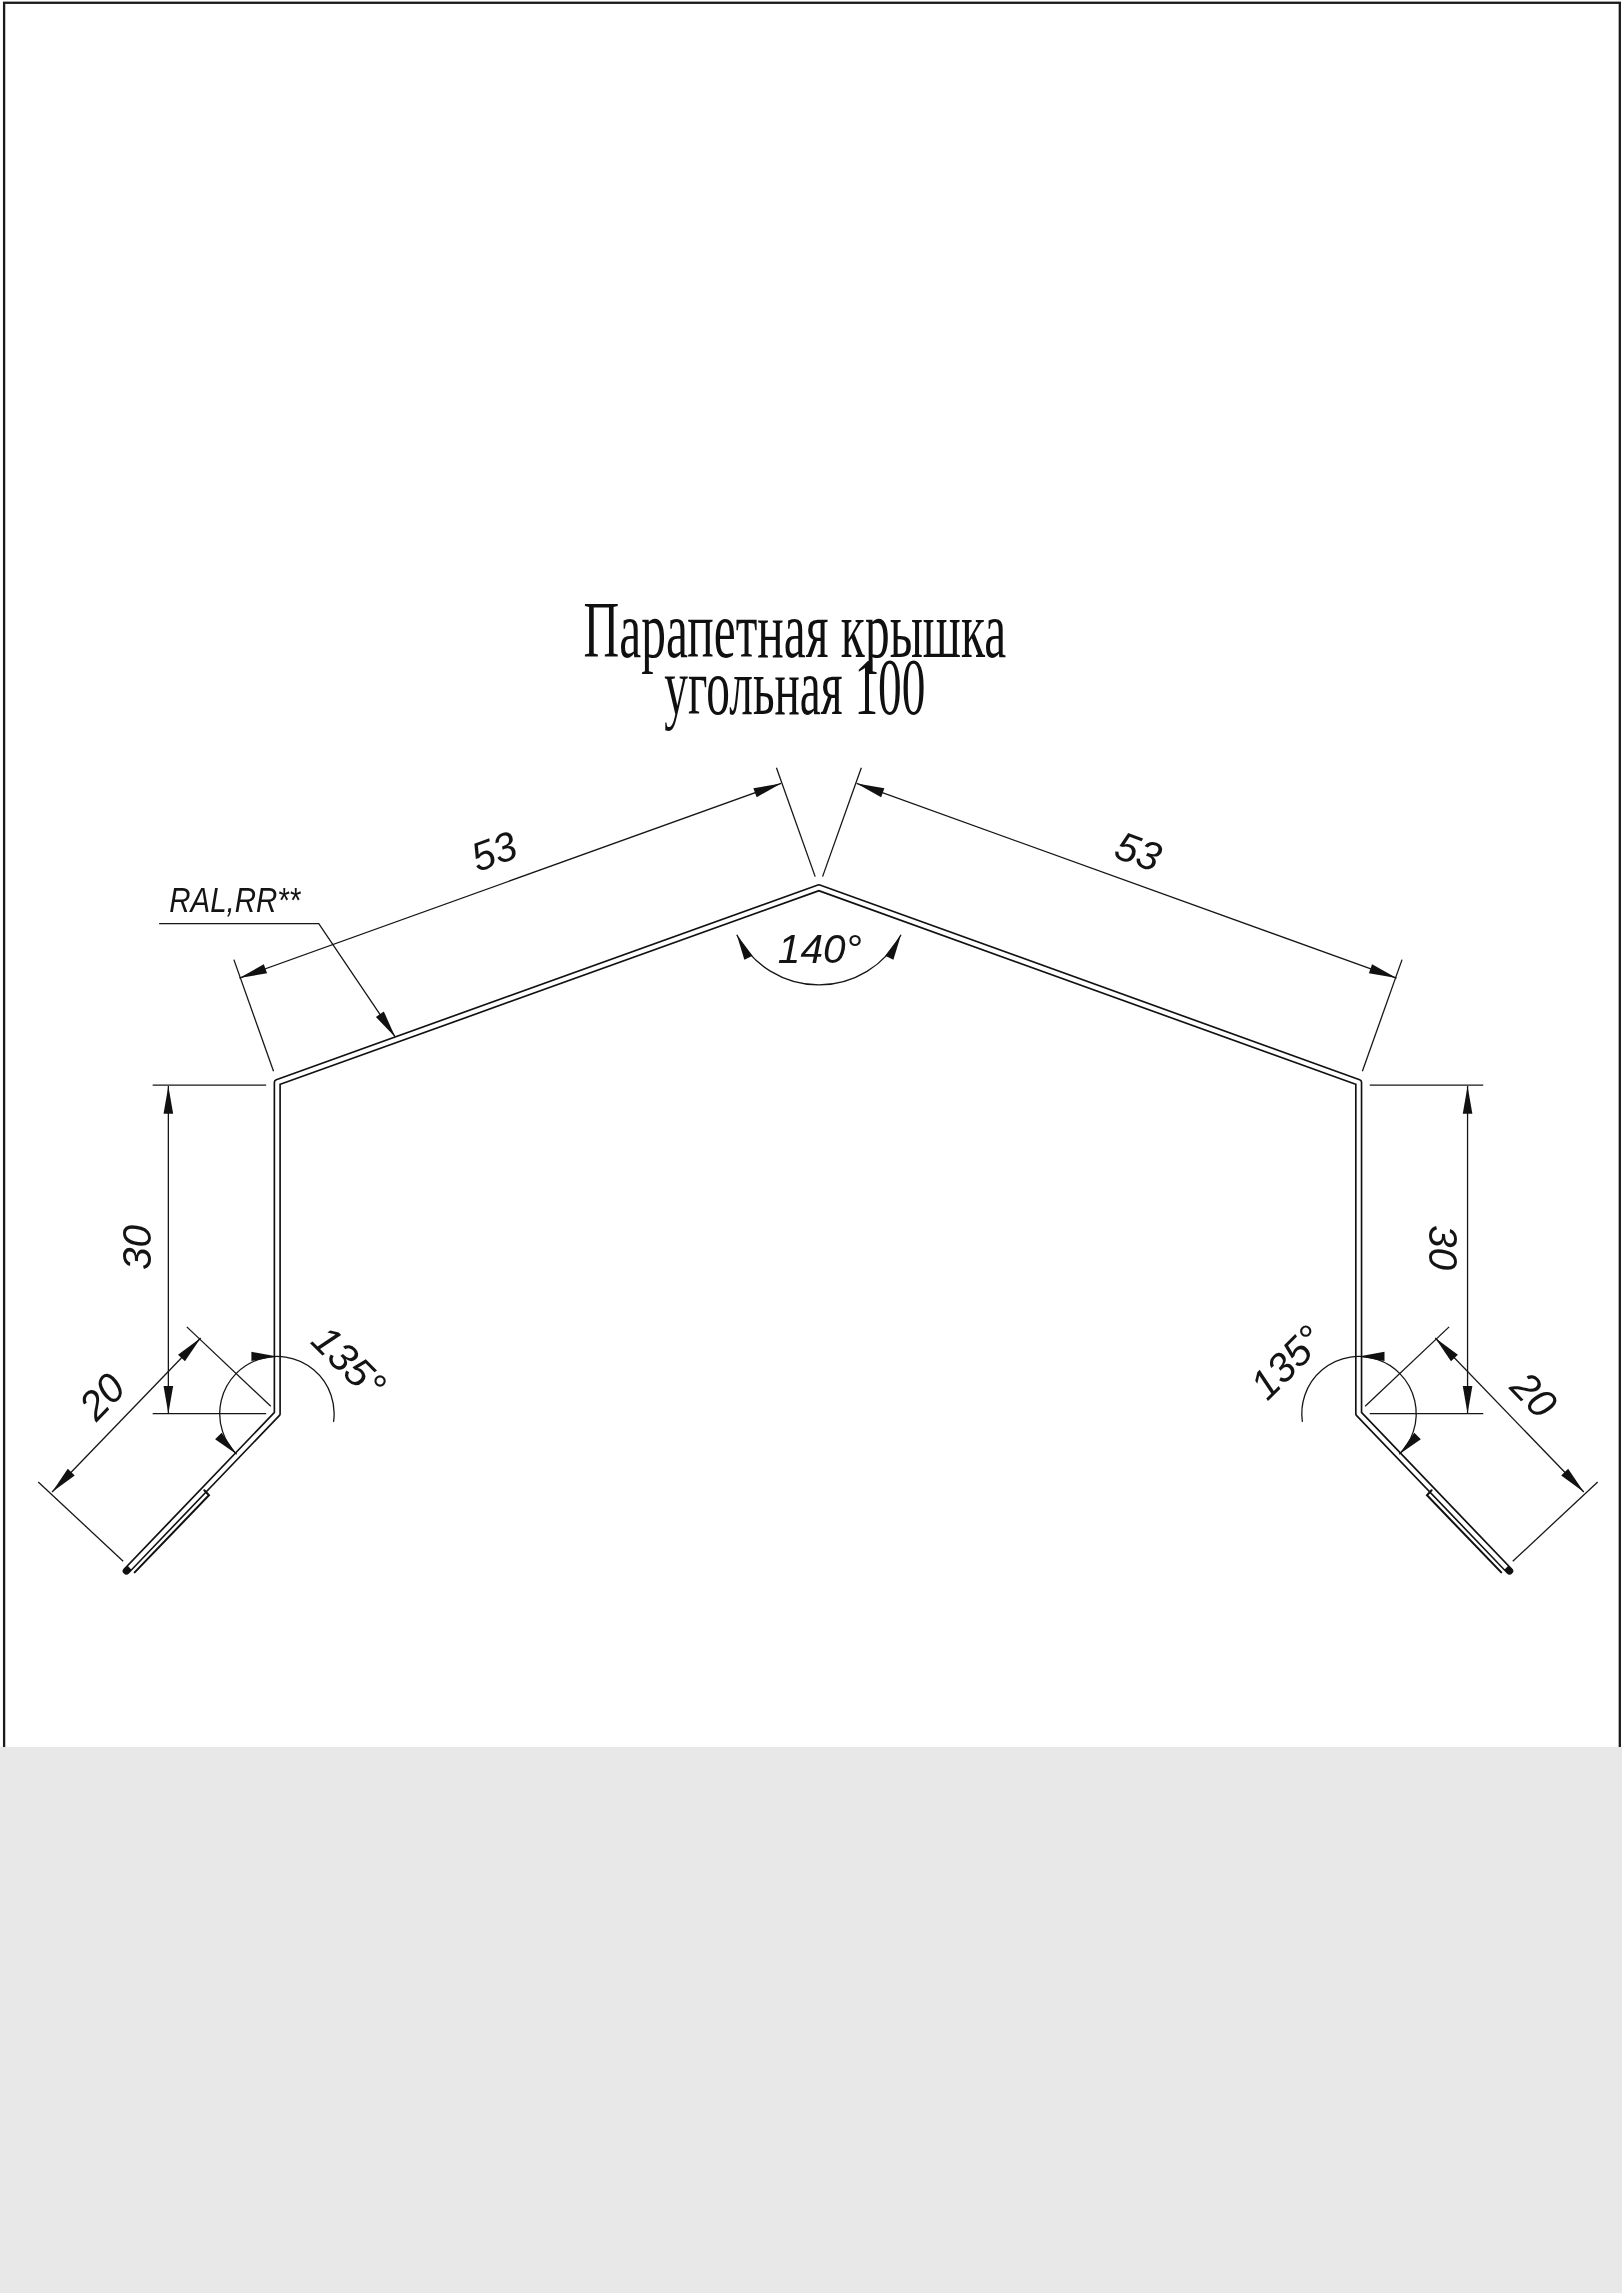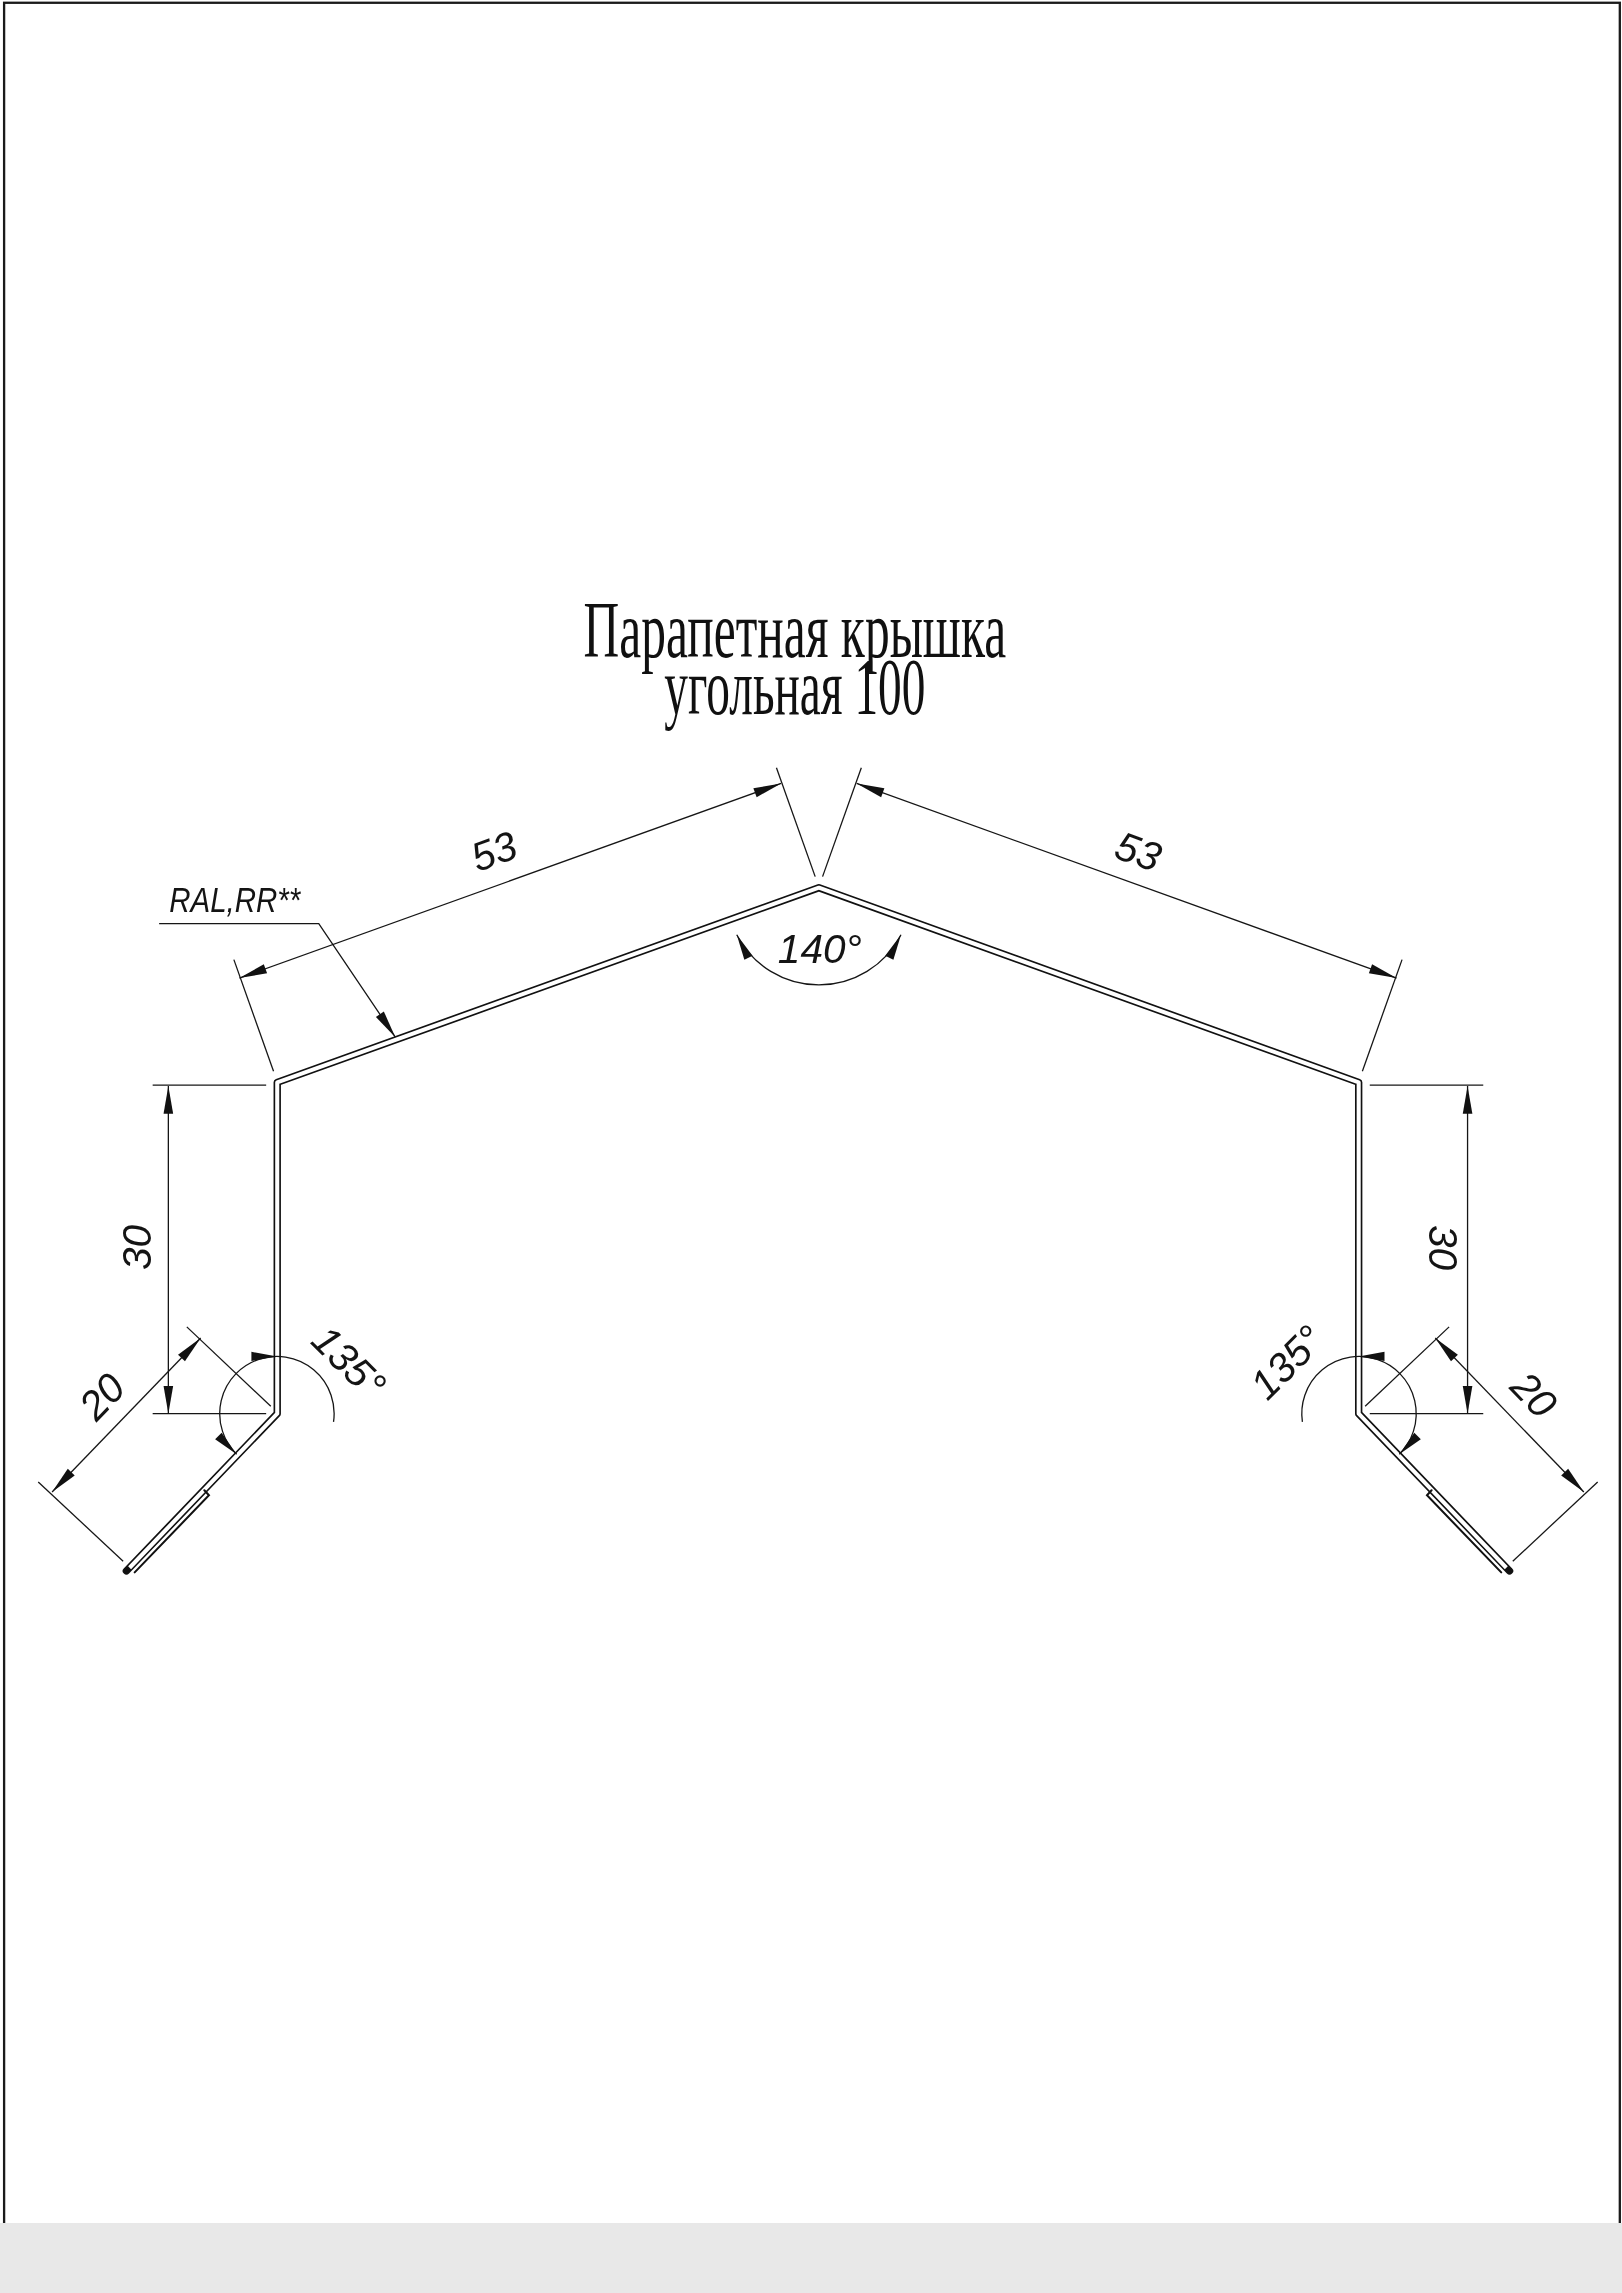--- a/index.html
+++ b/index.html
@@ -1,17 +1,17 @@
 <!DOCTYPE html>
 <html style="font-size:14.8px"><head>
 <meta charset="utf-8">
 <style>
   html, body { margin: 0; padding: 0; background: #e8e8e8; }
   .sheet {
-    width: 1623px; height: 2223px; background: #ffffff;
+    width: 1623px; height: 1747px; background: #ffffff;
     position: relative; margin: 0 auto;
     font-family: "Liberation Sans", sans-serif;
   }
   svg { display: block; }
   .title-text {
     font-family: "Liberation Serif", "DejaVu Serif", serif;
     font-size: 86px; fill: #101010;
   }
   .dim-text {
     font-family: "Liberation Sans", "DejaVu Sans", sans-serif;

